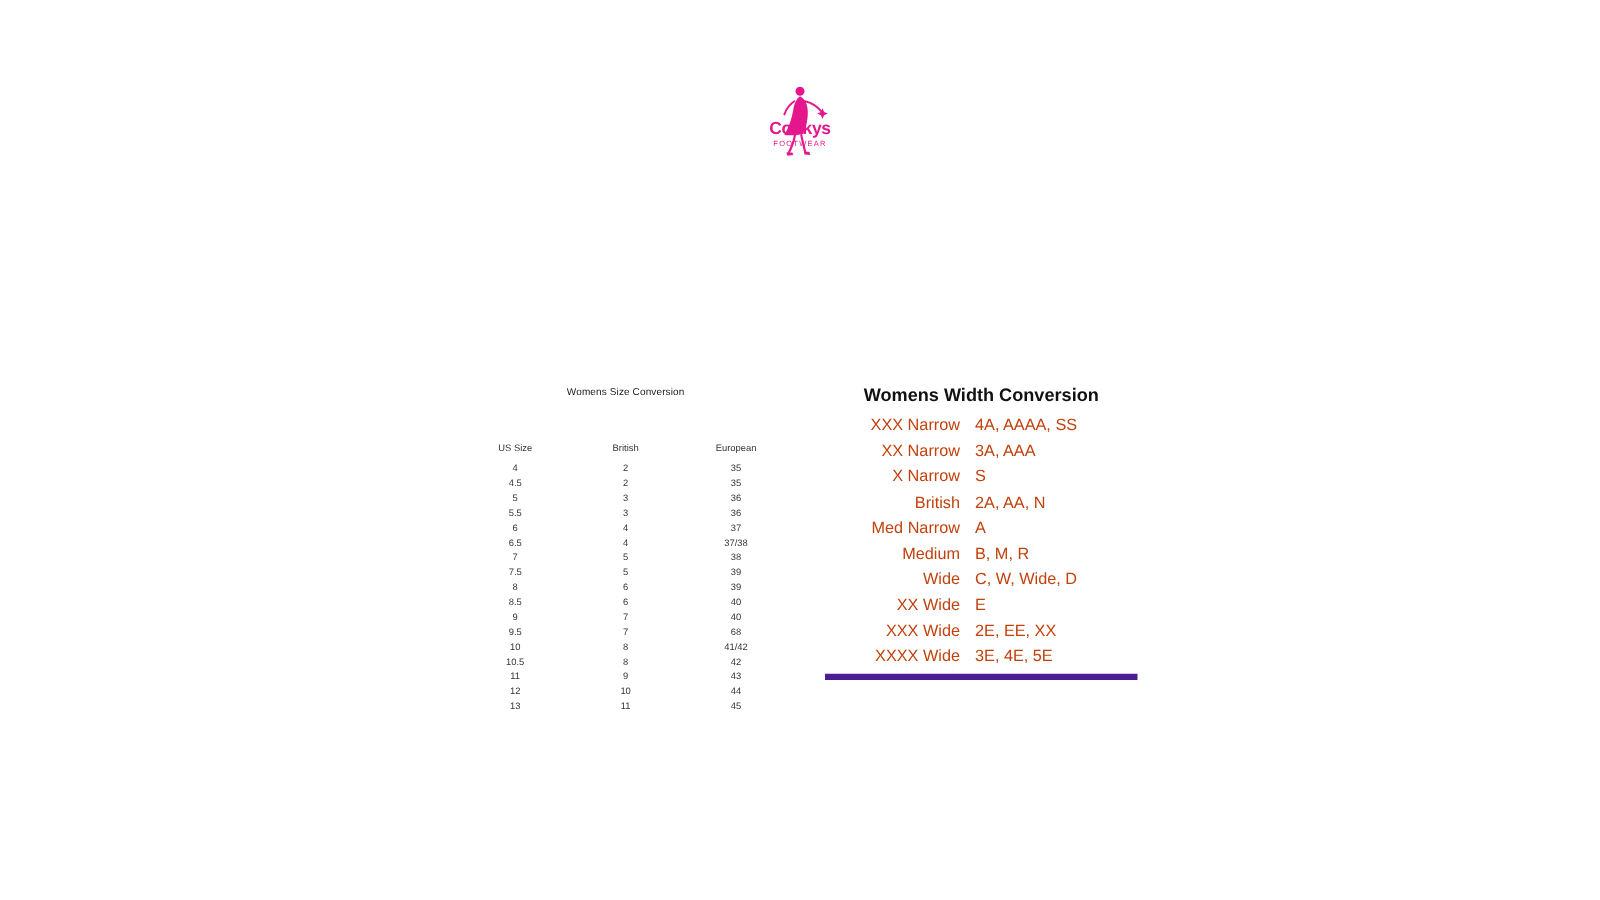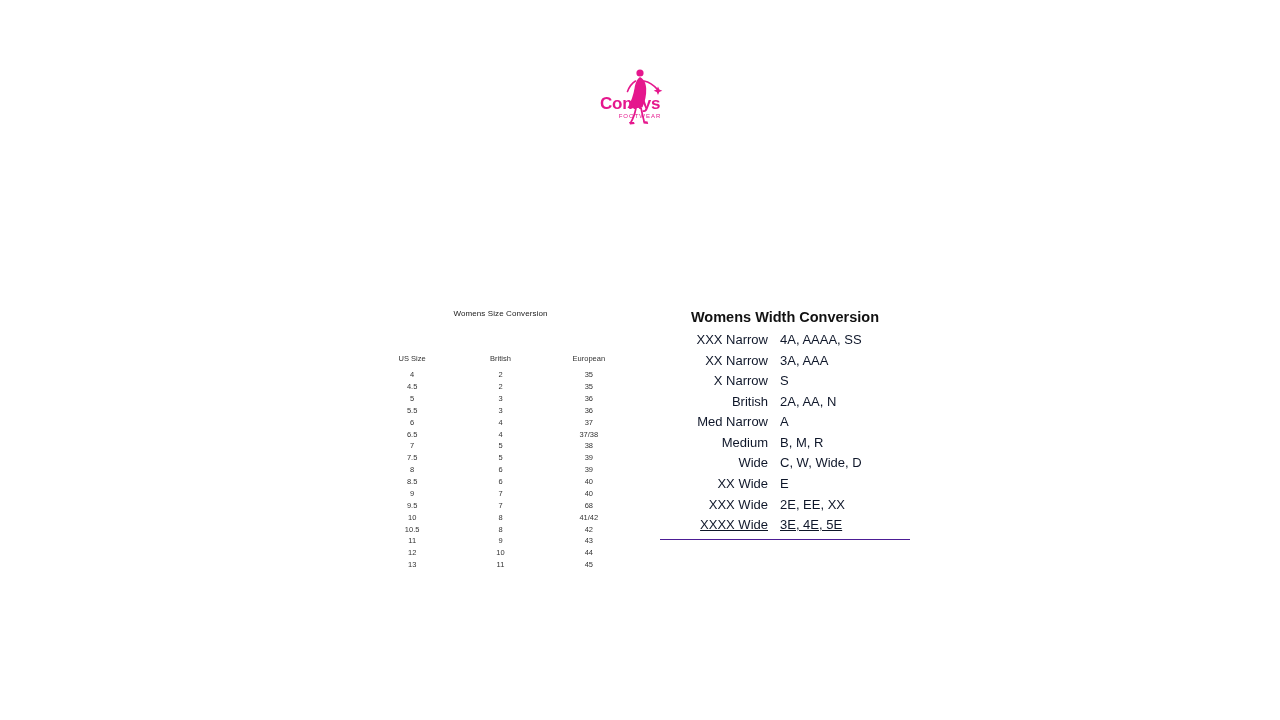--- a/index.html
+++ b/index.html
@@ -29,23 +29,23 @@
     position: relative;
     width: 80px;
     height: 66px;
   }
   .logo svg { display: block; }
   .logo-text {
     position: absolute;
     left: 0;
     top: 28px;
     width: 80px;
-    text-align: left;
+    text-align: center;
     font-family: "Liberation Sans", sans-serif;
-    font-size: 17px;
+    font-size: 14px;
     font-weight: 700;
     color: #e5178d;
     letter-spacing: -0.2px;
   }
   .logo-sub {
     position: absolute;
     left: 0;
     top: 47px;
     width: 80px;
     text-align: center;
@@ -108,37 +108,36 @@
     color: #111;
     margin-bottom: 6px;
   }
   table.width {
     border-collapse: collapse;
     width: 100%;
     table-layout: fixed;
   }
   table.width td {
     font-size: 13px;
-    color: #0f172a;
+    color: #c2410c;
     padding: 2.3px 0;
     line-height: 1.15;
     border-bottom: 1px solid rgba(0,0,0,0);
   }
   table.width td.k {
     width: 108px;
     text-align: right;
     padding-right: 12px;
   }
   table.width td.v {
     text-align: left;
   }
   table.width tr:last-child td {
-    border-bottom: 1px solid #4c1d95;
+    border-bottom: 5px solid #4c1d95;
     padding-bottom: 6px;
-    text-decoration: underline;
   }
 </style>
 </head>
 <body>
 
 <div class="logo-wrap">
   <div class="logo">
     <span>
       <svg width="80" height="66" viewBox="0 0 80 66" xmlns="http://www.w3.org/2000/svg">
         <g fill="#e5178d">

